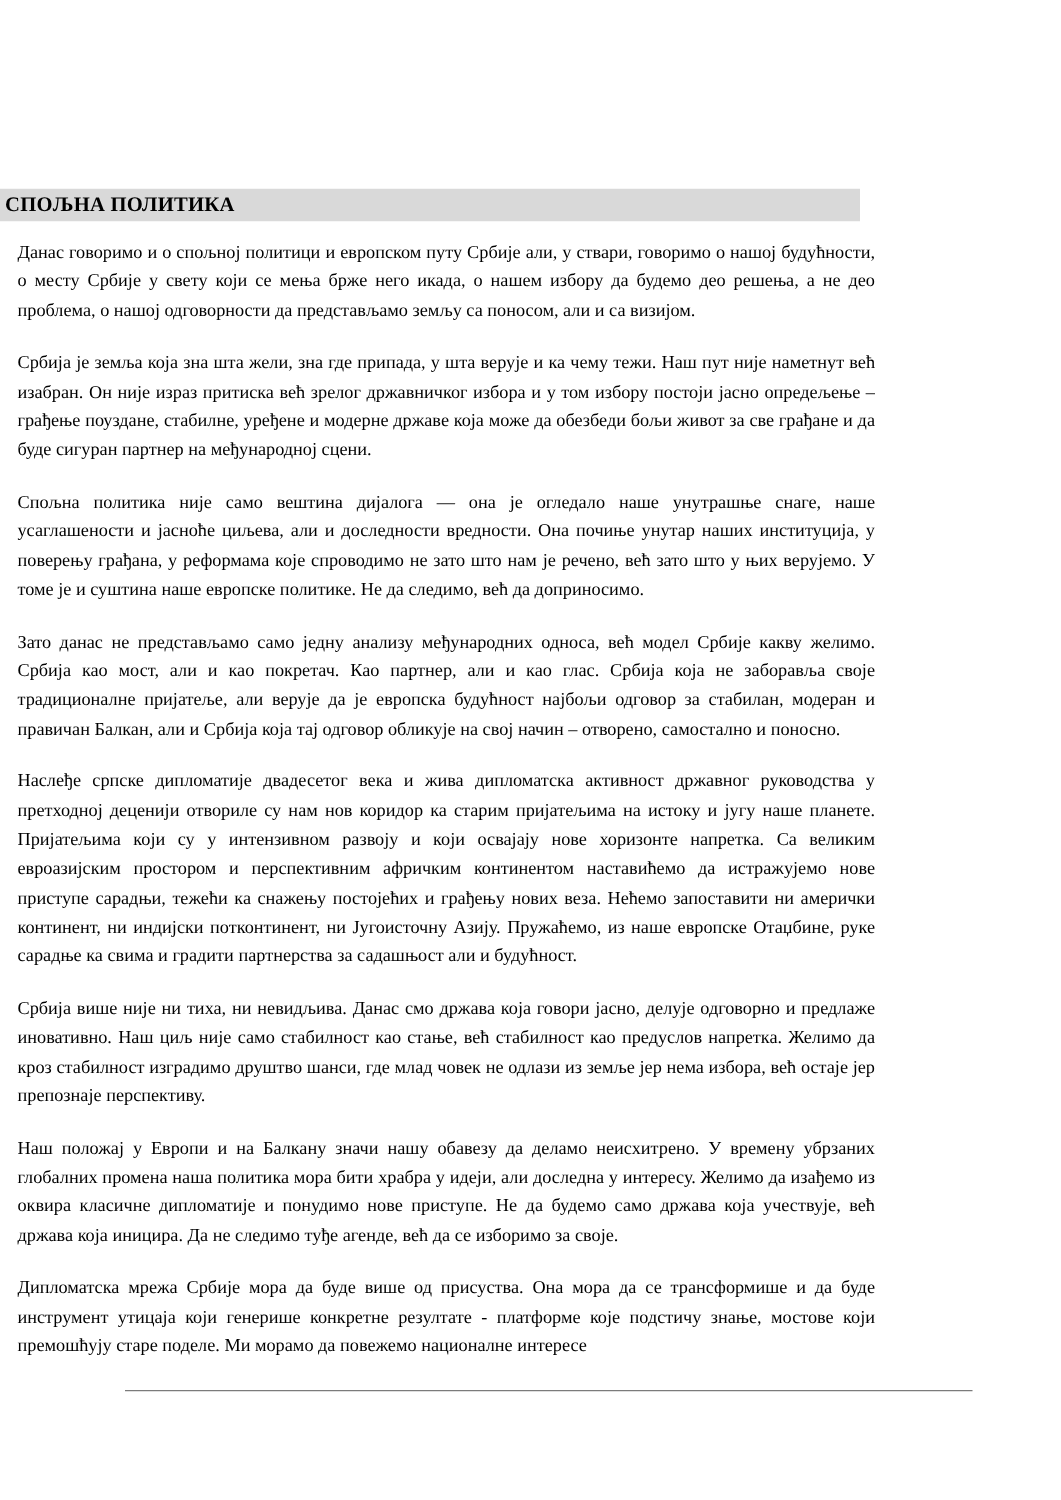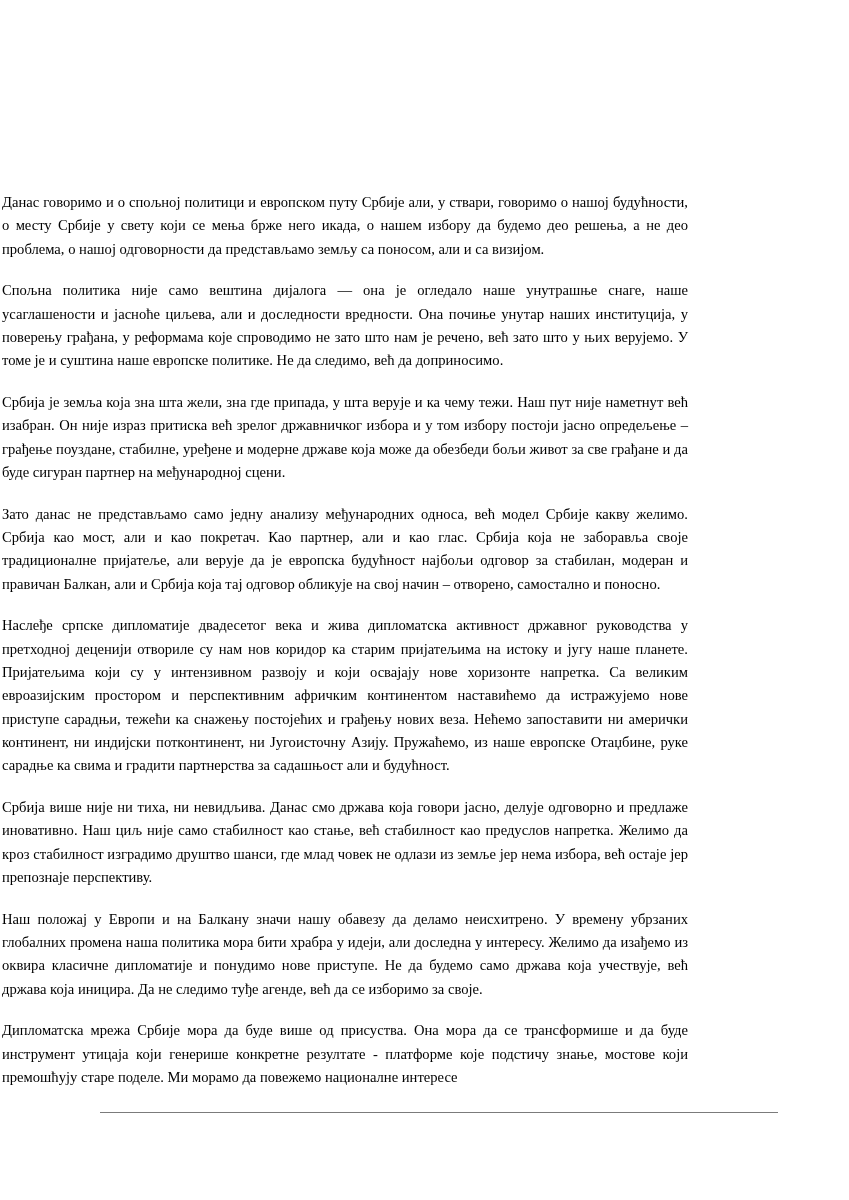--- a/index.html
+++ b/index.html
@@ -31,21 +31,21 @@
     line-height: 1.22;
     position: absolute;
     top: 151px;
     left: 0;
     width: 684px;
     box-sizing: content-box;
   }
   .body-block {
     position: absolute;
     top: 191px;
-    left: 2px;
+    left: 14px;
     width: 686px;
   }
   p.para {
     margin: 0 0 18.5px 0;
     font-size: 14.6px;
     line-height: 23.3px;
     text-align: justify;
     text-justify: inter-word;
     hyphens: none;
   }
@@ -61,25 +61,26 @@
     border: 0;
     border-top: 1px solid #7b7b7b;
     margin: 0;
   }
 </style>
 </head>
 <body>
 
 <div class="page">
 
+  <h1 class="doc-heading">СПОЉНА ПОЛИТИКА</h1>
 
   <div class="body-block">
     <p class="para">Данас говоримо и о спољној политици и европском путу Србије али, у ствари, говоримо о нашој будућности, о месту Србије у свету који се мења брже него икада, о нашем избору да будемо део решења, а не део проблема, о нашој одговорности да представљамо земљу са поносом, али и са визијом.</p>
+    <p class="para">Србија је земља која зна шта жели, зна где припада, у шта верује и ка чему тежи. Наш пут није наметнут већ изабран. Он није израз притиска већ зрелог државничког избора и у том избору постоји јасно опредељење – грађење поуздане, стабилне, уређене и модерне државе која може да обезбеди бољи живот за све грађане и да буде сигуран партнер на међународној сцени.</p>
     <p class="para">Спољна политика није само вештина дијалога — она је огледало наше унутрашње снаге, наше усаглашености и јасноће циљева, али и доследности вредности. Она почиње унутар наших институција, у поверењу грађана, у реформама које спроводимо не зато што нам је речено, већ зато што у њих верујемо. У томе је и суштина наше европске политике. Не да следимо, већ да доприносимо.</p>
-    <p class="para">Србија је земља која зна шта жели, зна где припада, у шта верује и ка чему тежи. Наш пут није наметнут већ изабран. Он није израз притиска већ зрелог државничког избора и у том избору постоји јасно опредељење – грађење поуздане, стабилне, уређене и модерне државе која може да обезбеди бољи живот за све грађане и да буде сигуран партнер на међународној сцени.</p>
     <p class="para">Зато данас не представљамо само једну анализу међународних односа, већ модел Србије какву желимо. Србија као мост, али и као покретач. Као партнер, али и као глас. Србија која не заборавља своје традиционалне пријатеље, али верује да је европска будућност најбољи одговор за стабилан, модеран и правичан Балкан, али и Србија која тај одговор обликује на свој начин – отворено, самостално и поносно.</p>
     <p class="para">Наслеђе српске дипломатије двадесетог века и жива дипломатска активност државног руководства у претходној деценији отвориле су нам нов коридор ка старим пријатељима на истоку и југу наше планете. Пријатељима који су у интензивном развоју и који освајају нове хоризонте напретка. Са великим евроазијским простором и перспективним афричким континентом наставићемо да истражујемо нове приступе сарадњи, тежећи ка снажењу постојећих и грађењу нових веза. Нећемо запоставити ни амерички континент, ни индијски потконтинент, ни Југоисточну Азију. Пружаћемо, из наше европске Отаџбине, руке сарадње ка свима и градити партнерства за садашњост али и будућност.</p>
     <p class="para">Србија више није ни тиха, ни невидљива. Данас смо држава која говори јасно, делује одговорно и предлаже иновативно. Наш циљ није само стабилност као стање, већ стабилност као предуслов напретка. Желимо да кроз стабилност изградимо друштво шанси, где млад човек не одлази из земље јер нема избора, већ остаје јер препознаје перспективу.</p>
     <p class="para">Наш положај у Европи и на Балкану значи нашу обавезу да деламо неисхитрено. У времену убрзаних глобалних промена наша политика мора бити храбра у идеји, али доследна у интересу. Желимо да изађемо из оквира класичне дипломатије и понудимо нове приступе. Не да будемо само држава која учествује, већ држава која иницира. Да не следимо туђе агенде, већ да се изборимо за своје.</p>
     <p class="para">Дипломатска мрежа Србије мора да буде више од присуства. Она мора да се трансформише и да буде инструмент утицаја који генерише конкретне резултате - платформе које подстичу знање, мостове који премошћују старе поделе. Ми морамо да повежемо националне интересе</p>
   </div>
 
   <hr class="footer-rule">
 
 </div>

